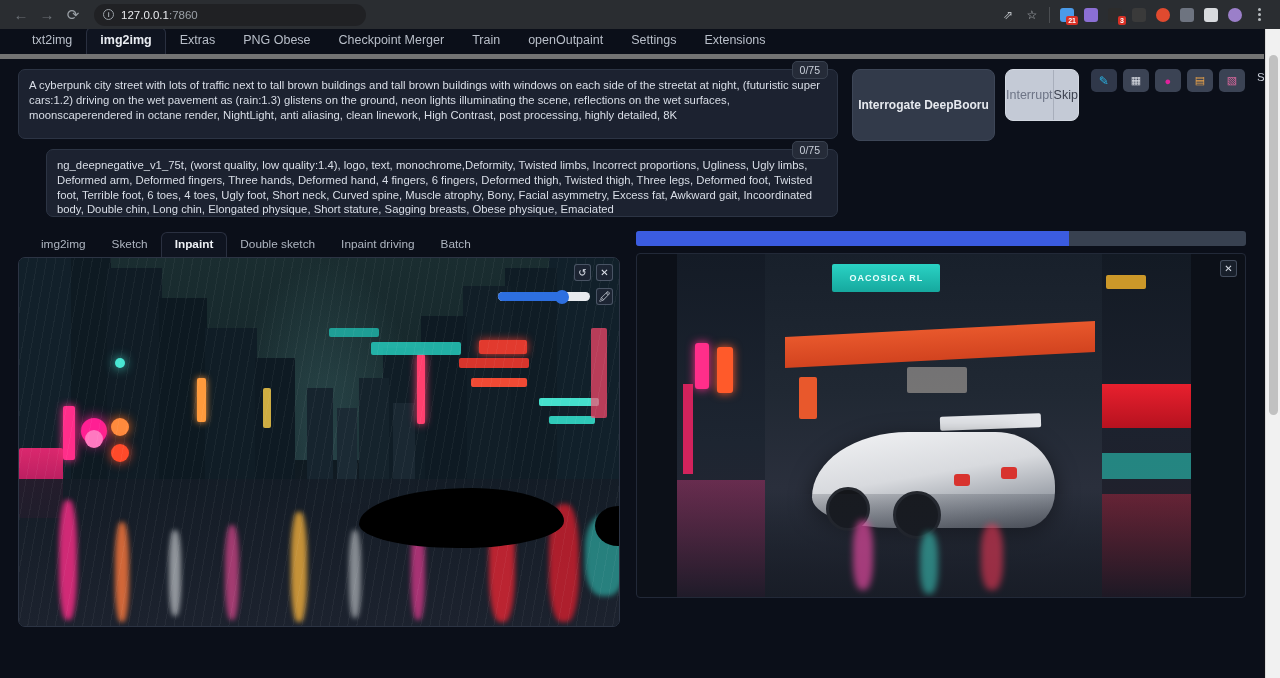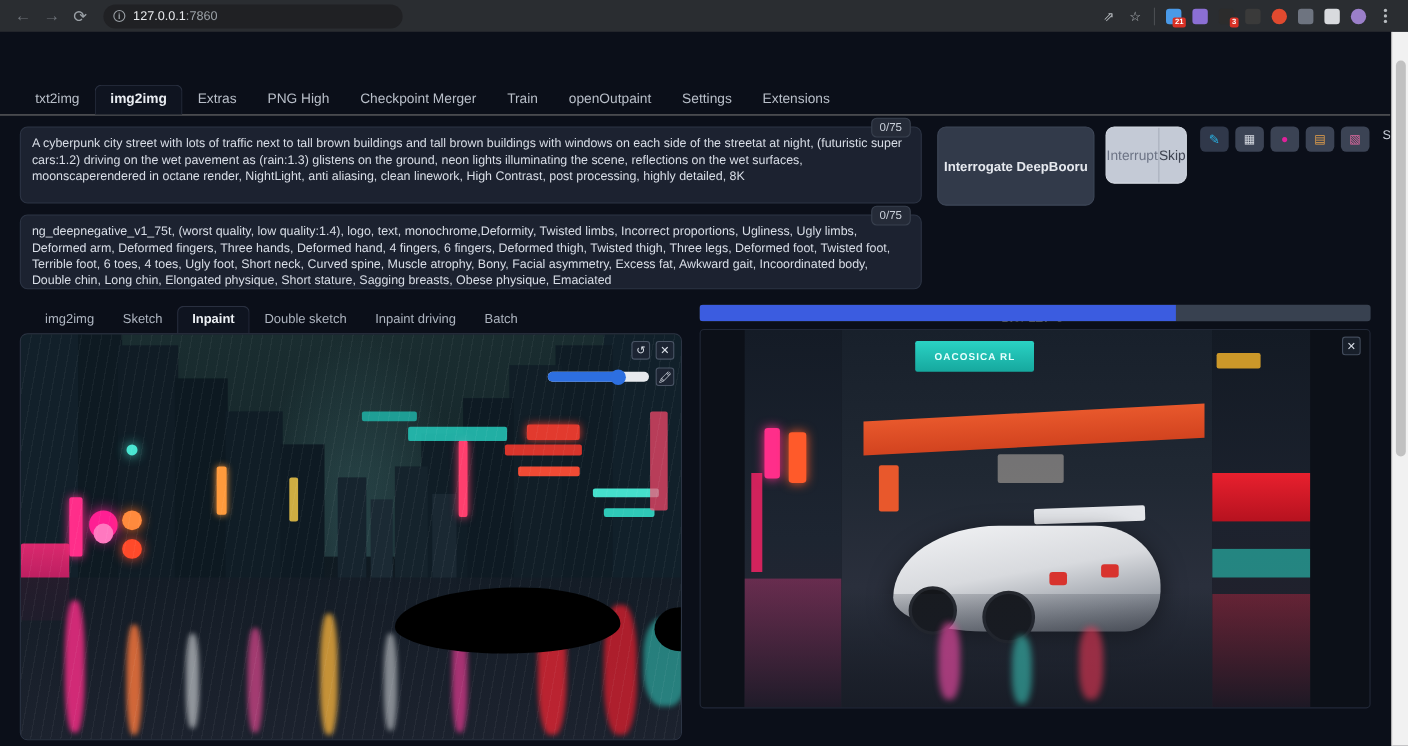--- a/index.html
+++ b/index.html
@@ -59,21 +59,21 @@
 
   
   .app {
     position: absolute; top: 29px; left: 0; width: 1264px; height: 649px;
     background: #0b0f19; overflow: hidden;
   }
 
   
   .top-tabs {
     display: flex; align-items: flex-end; height: 30px; padding-left: 18px;
-    border-bottom: 1px solid #737373; gap: 0; margin-top: 46px;
+    border-bottom: 5px solid #737373; gap: 0;
   }
   .top-tab {
     padding: 5px 14px 7px; font-size: 12.5px; color: #b9bfc9; white-space: nowrap;
   }
   .top-tab.active {
     color: #e9ecf1; font-weight: bold; background: #0f1420;
     border: 1px solid #2a3040; border-bottom: none;
     border-radius: 6px 6px 0 0; padding: 5px 13px 7px;
   }
 
@@ -85,21 +85,21 @@
   .token-badge {
     position: absolute; right: 10px; top: -8px; z-index: 5;
     background: #252b38; border: 1px solid #39414f; border-radius: 5px;
     font-size: 10.5px; color: #c9cfd9; padding: 2px 7px;
   }
   .prompt-box {
     background: #1c2230; border: 1px solid #2c3444; border-radius: 7px;
     padding: 8px 10px; color: #d9dee7; font-size: 11.3px; line-height: 14.8px;
   }
   .prompt-box.pos { height: 70px; }
-  .prompt-box.neg { height: 68px; }
+  .prompt-box.neg { height: 68px; margin-left: 28px; }
 
   .right-col { flex: 1; display: flex; gap: 10px; }
   .interrogate-col { display: flex; flex-direction: column; gap: 10px; width: 143px; }
   .interrogate-btn {
     background: #323a4a; border: 1px solid #3d4657; border-radius: 8px;
     color: #e6e9ef; font-size: 12px; font-weight: bold; text-align: center;
     display: flex; align-items: center; justify-content: center; line-height: 16px;
   }
   .interrogate-btn.clip { height: 72px; }
   .interrogate-btn.booru { height: 72px; }
@@ -327,21 +327,21 @@
 <div class="page-scrollbar">
   <div class="page-scroll-thumb"></div>
 </div>
 
 <div class="app">
 
   <div class="top-tabs">
     <div class="top-tab">txt2img</div>
     <div class="top-tab active">img2img</div>
     <div class="top-tab">Extras</div>
-    <div class="top-tab">PNG High</div>
+    <div class="top-tab">PNG Obese</div>
     <div class="top-tab">Checkpoint Merger</div>
     <div class="top-tab">Train</div>
     <div class="top-tab">openOutpaint</div>
     <div class="top-tab">Settings</div>
     <div class="top-tab">Extensions</div>
   </div>
 
   <div class="content">
 
     <div class="prompt-row">

